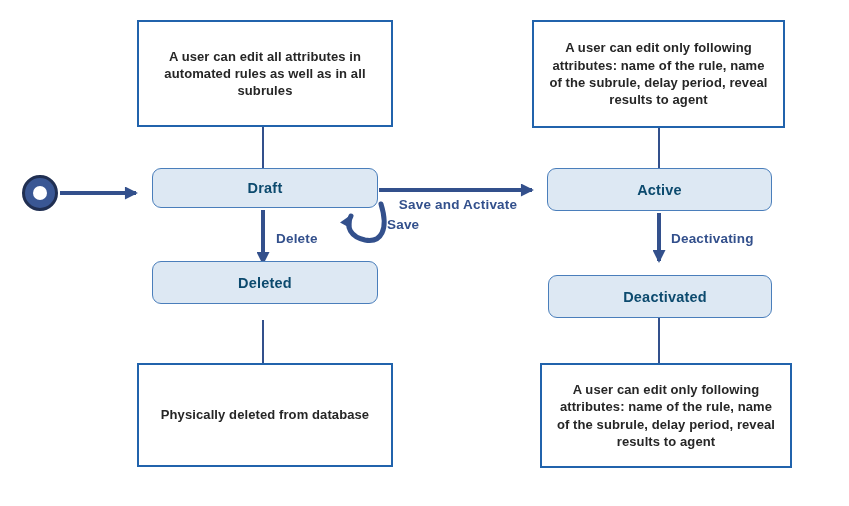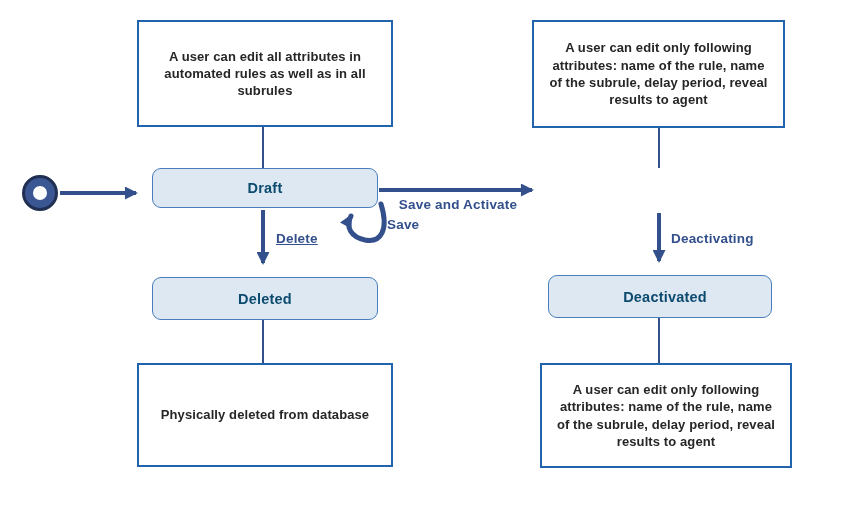--- a/index.html
+++ b/index.html
@@ -49,34 +49,34 @@
     display: flex;
     align-items: center;
     justify-content: center;
     font-weight: 700;
     font-size: 14.5px;
     color: #0c4a6e;
     letter-spacing: 0.2px;
   }
   .state-draft       { left: 152px; top: 168px; width: 226px; height: 40px; }
   .state-active      { left: 547px; top: 168px; width: 225px; height: 43px; }
-  .state-deleted     { left: 152px; top: 277px; width: 226px; height: 43px; }
+  .state-deleted     { left: 152px; top: 261px; width: 226px; height: 43px; }
   .state-deactivated { left: 548px; top: 275px; width: 224px; height: 43px; padding-left: 10px; }
   .tlabel {
     position: absolute;
     font-weight: 700;
     font-size: 13.5px;
     color: var(--arrow, #33508c);
     letter-spacing: 0.2px;
     white-space: nowrap;
     text-align: center;
   }
   .lbl-save-activate { left: 388px; top: 165px; width: 140px; text-align: center; margin-top: 32px; }
   .lbl-save          { left: 387px; top: 217px; }
-  .lbl-delete        { left: 276px; top: 231px; text-decoration: underline; }
+  .lbl-delete        { left: 276px; top: 231px; }
   .lbl-deactivating  { left: 671px; top: 231px; }
   svg .stroke {
     stroke: var(--arrow, #33508c);
     fill: none;
   }
   svg .head { fill: var(--arrow, #33508c); }
 </style>
 </head>
 <body>
 
@@ -117,20 +117,23 @@
   <div class="note note-bl">
     <span>Physically deleted from database</span>
   </div>
   <div class="note note-br">
     <span>A user can edit only following attributes: name of the rule, name of the subrule, delay period, reveal results to agent</span>
   </div>
 
   <div class="state state-draft">
     <span>Draft</span>
   </div>
+  <div class="state state-active">
+    <span>Active</span>
+  </div>
   <div class="state state-deleted">
     <span>Deleted</span>
   </div>
   <div class="state state-deactivated">
     <span>Deactivated</span>
   </div>
 
   <div class="tlabel lbl-save-activate">Save and Activate</div>
   <div class="tlabel lbl-save">Save</div>
   <div class="tlabel lbl-delete">Delete</div>

